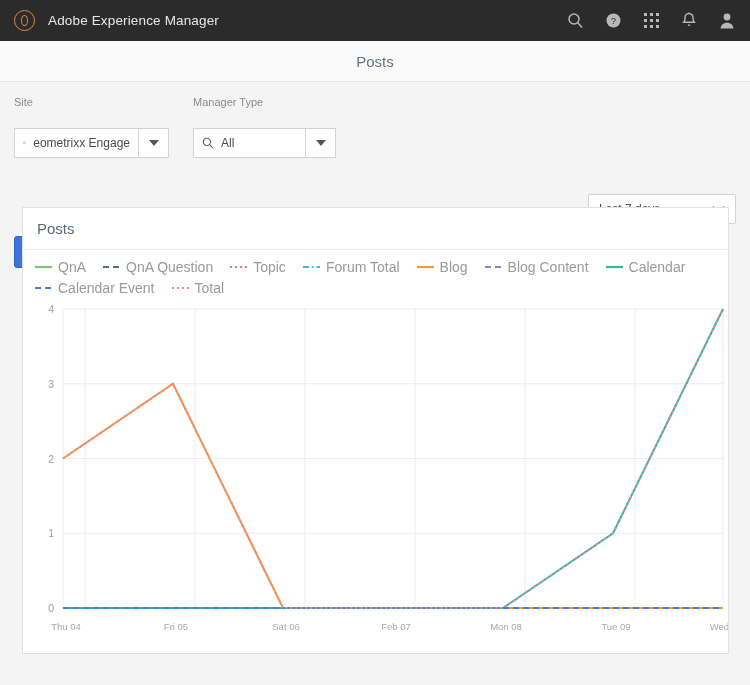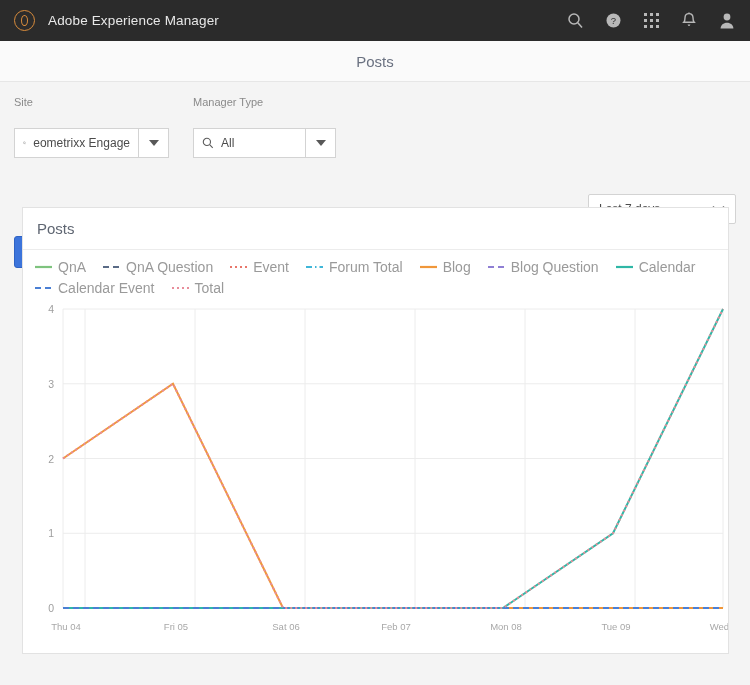--- a/index.html
+++ b/index.html
@@ -257,39 +257,39 @@
       <div class="legend-item">
         <svg width="17" height="8">
           <line x1="0" y1="4" x2="17" y2="4" stroke="#5a6b86" stroke-width="2.2" stroke-dasharray="6,4"></line>
         </svg>
         <span>QnA Question</span>
       </div>
       <div class="legend-item">
         <svg width="17" height="8">
           <line x1="0" y1="4" x2="17" y2="4" stroke="#e8766a" stroke-width="2.2" stroke-dasharray="2,3"></line>
         </svg>
-        <span>Event</span>
+        <span>Topic</span>
       </div>
       <div class="legend-item">
         <svg width="17" height="8">
           <line x1="0" y1="4" x2="17" y2="4" stroke="#3fb6d8" stroke-width="2.2" stroke-dasharray="6,3,1.5,3"></line>
         </svg>
         <span>Forum Total</span>
       </div>
       <div class="legend-item">
         <svg width="17" height="8">
           <line x1="0" y1="4" x2="17" y2="4" stroke="#f0973a" stroke-width="2.2"></line>
         </svg>
         <span>Blog</span>
       </div>
       <div class="legend-item">
         <svg width="17" height="8">
           <line x1="0" y1="4" x2="17" y2="4" stroke="#8f7fd4" stroke-width="2.2" stroke-dasharray="6,4"></line>
         </svg>
-        <span>Blog Question</span>
+        <span>Blog Content</span>
       </div>
       <div class="legend-item">
         <svg width="17" height="8">
           <line x1="0" y1="4" x2="17" y2="4" stroke="#2fb7a6" stroke-width="2.2"></line>
         </svg>
         <span>Calendar</span>
       </div>
       <div class="legend-item">
         <svg width="17" height="8">
           <line x1="0" y1="4" x2="17" y2="4" stroke="#4a7fd4" stroke-width="2.2" stroke-dasharray="6,4"></line>

